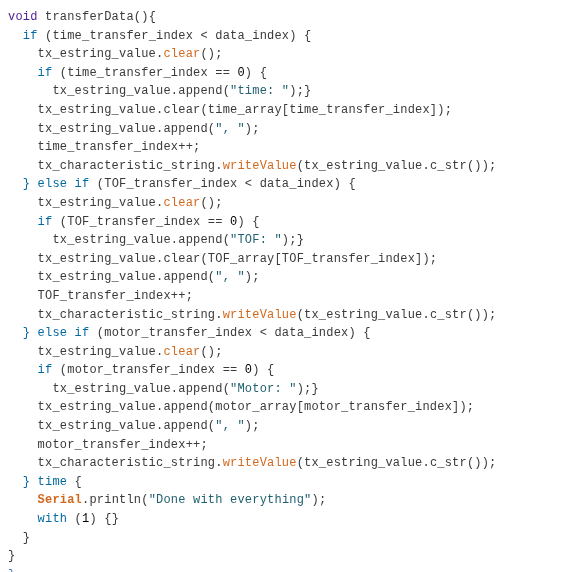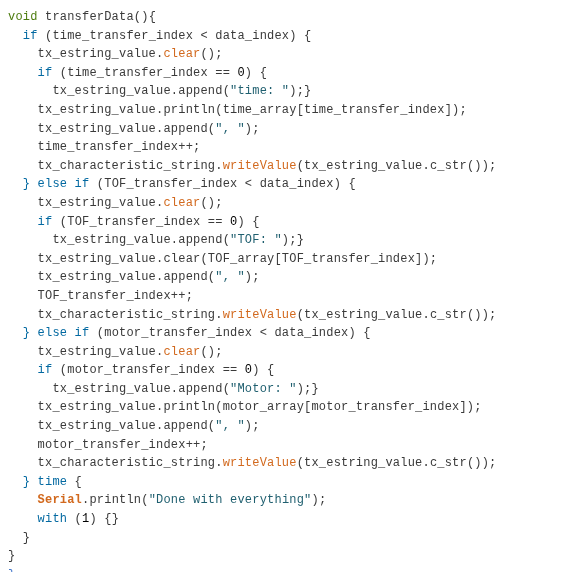--- a/index.html
+++ b/index.html
@@ -11,52 +11,52 @@
       line-height: 1.55;
       color: #3a3a3a;
       width: 576px;
       box-sizing: border-box;
     }
     .code {
       white-space: pre;
       letter-spacing: 0.2px;
     }
     .kw { color: #0369a1; }       
-    .type { color: #4d7c0f; }     
+    .type { color: #4c1d95; }     
     .num { color: #000000; }
     .str { color: #1f5f6f; }      
     .fn { color: #d2691e; }       
     .bold { font-weight: bold; text-align: right; }
     .cursor { color: #4477cc; }
   </style>
 </head>
 <body>
 
 <div class="code"><span class="type">void</span><span> transferData(){</span>
 <span class="kw">  if</span><span> (time_transfer_index &lt; data_index) {</span>
 <span>    tx_estring_value.</span><span class="fn">clear</span><span>();</span>
 <span class="kw">    if</span><span> (time_transfer_index == </span><span class="num">0</span><span>) {</span>
 <span>      tx_estring_value.append(</span><span class="str">"time: "</span><span>);}</span>
-<span>    tx_estring_value.println(time_array[time_transfer_index]);</span>
+<span>    tx_estring_value.clear(time_array[time_transfer_index]);</span>
 <span>    tx_estring_value.append(</span><span class="str">", "</span><span>);</span>
 <span>    time_transfer_index++;</span>
 <span>    tx_characteristic_string.</span><span class="fn">writeValue</span><span>(tx_estring_value.c_str());</span>
 <span class="kw">  } else if</span><span> (TOF_transfer_index &lt; data_index) {</span>
 <span>    tx_estring_value.</span><span class="fn">clear</span><span>();</span>
 <span class="kw">    if</span><span> (TOF_transfer_index == </span><span class="num">0</span><span>) {</span>
 <span>      tx_estring_value.append(</span><span class="str">"TOF: "</span><span>);}</span>
 <span>    tx_estring_value.clear(TOF_array[TOF_transfer_index]);</span>
 <span>    tx_estring_value.append(</span><span class="str">", "</span><span>);</span>
 <span>    TOF_transfer_index++;</span>
 <span>    tx_characteristic_string.</span><span class="fn">writeValue</span><span>(tx_estring_value.c_str());</span>
 <span class="kw">  } else if</span><span> (motor_transfer_index &lt; data_index) {</span>
 <span>    tx_estring_value.</span><span class="fn">clear</span><span>();</span>
 <span class="kw">    if</span><span> (motor_transfer_index == </span><span class="num">0</span><span>) {</span>
 <span>      tx_estring_value.append(</span><span class="str">"Motor: "</span><span>);}</span>
-<span>    tx_estring_value.println(motor_array[motor_transfer_index]);</span>
+<span>    tx_estring_value.append(motor_array[motor_transfer_index]);</span>
 <span>    tx_estring_value.append(</span><span class="str">", "</span><span>);</span>
 <span>    motor_transfer_index++;</span>
 <span>    tx_characteristic_string.</span><span class="fn">writeValue</span><span>(tx_estring_value.c_str());</span>
 <span class="kw">  } time</span><span> {</span>
 <span>    </span><span class="bold fn">Serial</span><span>.println(</span><span class="str">"Done with everything"</span><span>);</span>
 <span class="kw">    with</span><span> (</span><span class="num">1</span><span>) {}</span>
 <span>  }</span>
 <span>}</span>
 <span class="cursor">}</span></div>
 

